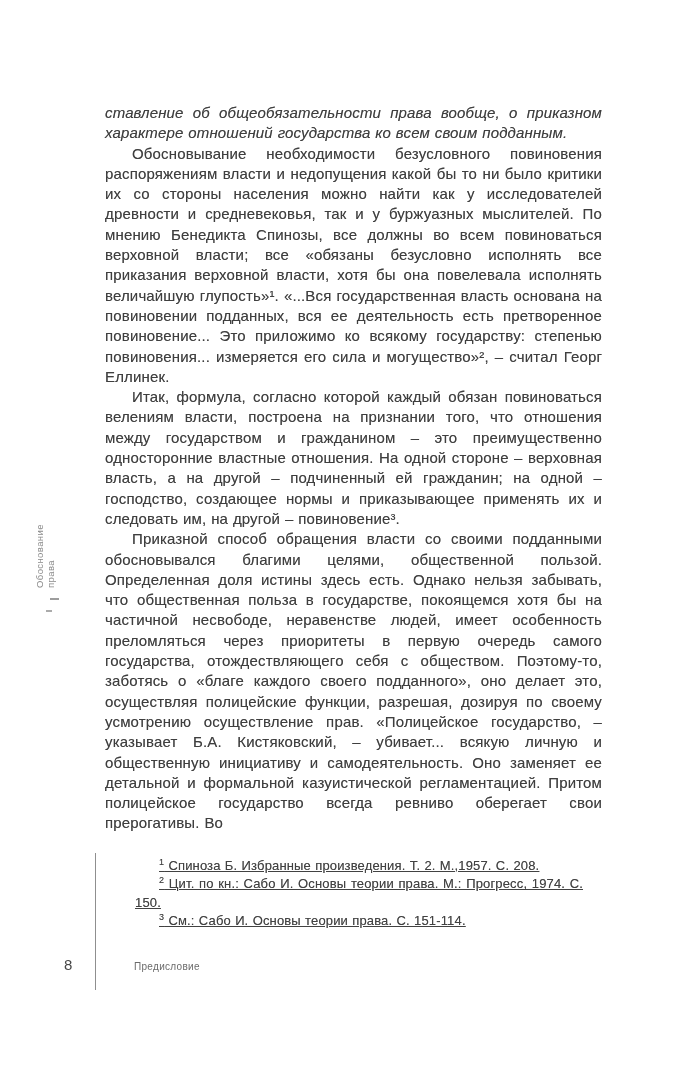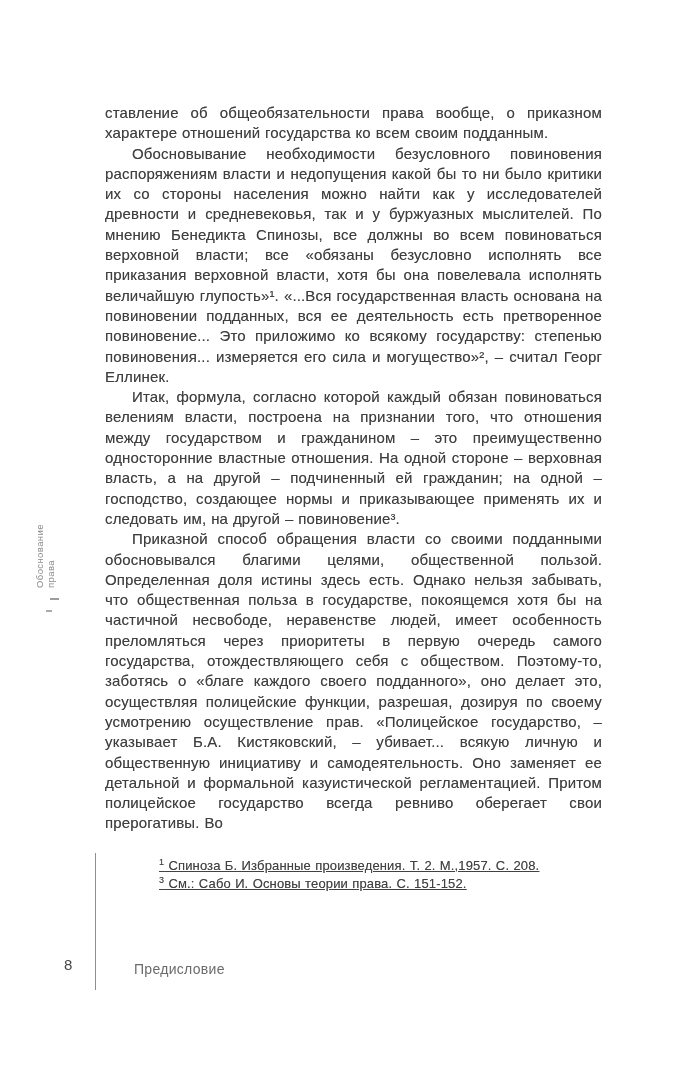--- a/index.html
+++ b/index.html
@@ -28,20 +28,21 @@
     letter-spacing: 0.15px;
     word-spacing: 0.5px;
     text-shadow: 0 0 0.4px rgba(70,70,70,0.55);
   }
   .para {
     margin: 0;
     text-indent: 27px;
   }
   .para.no-indent {
     text-indent: 0;
+    font-style: italic;
   }
   
   .footnotes {
     margin-top: 23px;
     margin-left: 30px;
     width: 448px;
     font-size: 13px;
     line-height: 18.6px;
     text-align: justify;
     color: #424242;
@@ -98,21 +99,21 @@
     position: absolute;
     left: 64px;
     top: 956px;
     font-size: 15px;
     color: #474747;
   }
   .footer-label {
     position: absolute;
     left: 134px;
     top: 961px;
-    font-size: 14px;
+    font-size: 10px;
     letter-spacing: 0.3px;
     color: #6b6b6b;
   }
 </style>
 </head>
 <body>
 
 <div class="page">
 
   <div class="margin-label">Обоснование права</div>
@@ -120,21 +121,22 @@
   <div class="margin-tick-2"></div>
 
   <main class="text-block">
     <p class="para no-indent">ставление об общеобязательности права вообще, о приказном характере отношений государства ко всем своим подданным.</p>
     <p class="para">Обосновывание необходимости безусловного повиновения распоряжениям власти и недопущения какой бы то ни было критики их со стороны населения можно найти как у исследователей древности и средневековья, так и у буржуазных мыслителей. По мнению Бенедикта Спинозы, все должны во всем повиноваться верховной власти; все «обязаны безусловно исполнять все приказания верховной власти, хотя бы она повелевала исполнять величайшую глупость»¹. «...Вся государственная власть основана на повиновении подданных, вся ее деятельность есть претворенное повиновение... Это приложимо ко всякому государству: степенью повиновения... измеряется его сила и могущество»², – считал Георг Еллинек.</p>
     <p class="para">Итак, формула, согласно которой каждый обязан повиноваться велениям власти, построена на признании того, что отношения между государством и гражданином – это преимущественно односторонние властные отношения. На одной стороне – верховная власть, а на другой – подчиненный ей гражданин; на одной – господство, создающее нормы и приказывающее применять их и следовать им, на другой – повиновение³.</p>
     <p class="para">Приказной способ обращения власти со своими подданными обосновывался благими целями, общественной пользой. Определенная доля истины здесь есть. Однако нельзя забывать, что общественная польза в государстве, покоящемся хотя бы на частичной несвободе, неравенстве людей, имеет особенность преломляться через приоритеты в первую очередь самого государства, отождествляющего себя с обществом. Поэтому-то, заботясь о «благе каждого своего подданного», оно делает это, осуществляя полицейские функции, разрешая, дозируя по своему усмотрению осуществление прав. «Полицейское государство, – указывает Б.А. Кистяковский, – убивает... всякую личную и общественную инициативу и самодеятельность. Оно заменяет ее детальной и формальной казуистической регламентацией. Притом полицейское государство всегда ревниво оберегает свои прерогативы. Во</p>
 
     <div class="footnotes">
       <p class="footnote"><sup>1</sup><span> Спиноза Б. Избранные произведения. Т. 2. М.,1957. С. 208.</span></p>
-      <p class="footnote"><sup>3</sup><span> См.: Сабо И. Основы теории права. С. 151-152.</span></p>
+      <p class="footnote"><sup>2</sup><span> Цит. по кн.: Сабо И. Основы теории права. М.: Прогресс, 1974. С. 150.</span></p>
+      <p class="footnote"><sup>3</sup><span> См.: Сабо И. Основы теории права. С. 151-114.</span></p>
     </div>
   </main>
 
   <div class="v-rule"></div>
 
   <span class="page-number">8</span>
   <span class="footer-label">Предисловие</span>
 
 </div>
 

